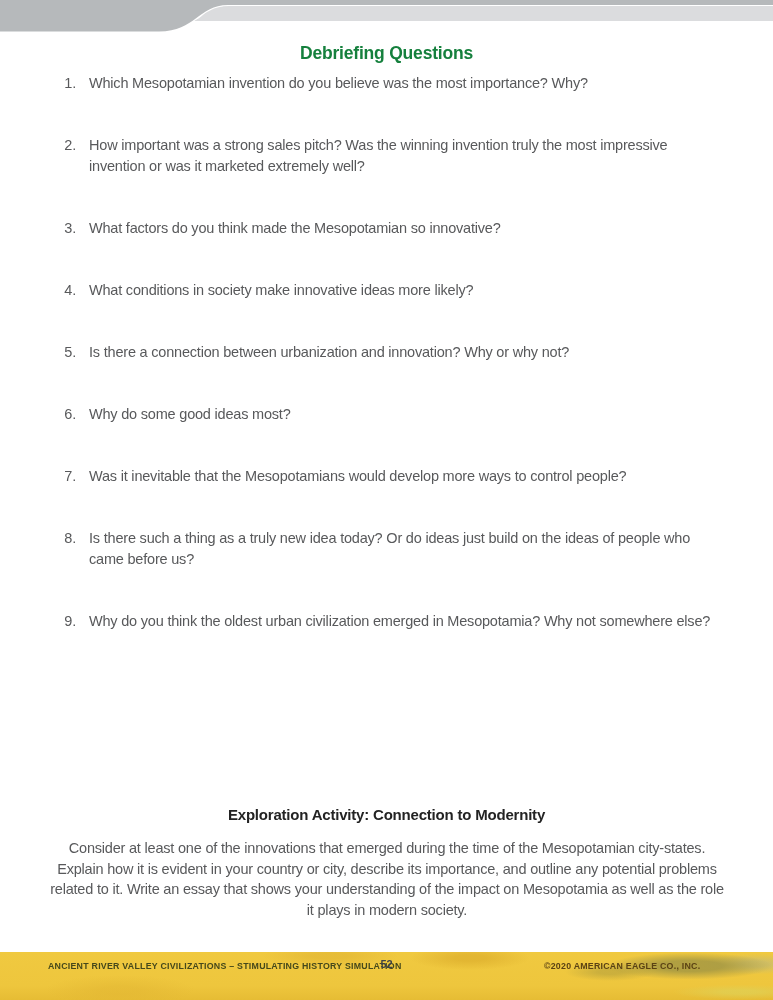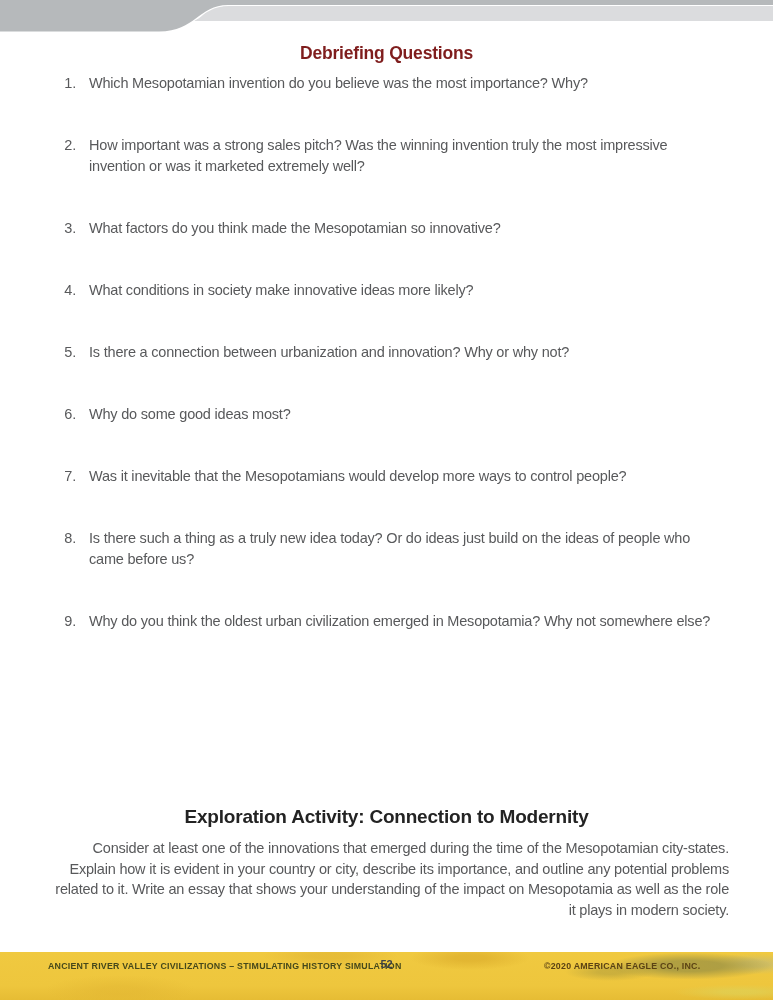--- a/index.html
+++ b/index.html
@@ -21,21 +21,21 @@
   }
 
   
   .section-title {
     position: absolute;
     top: 43px; left: 0; right: 0;
     text-align: center;
     font-size: 17.5px;
     font-weight: bold;
     letter-spacing: -0.2px;
-    color: #7f1d1d;
+    color: #15803d;
   }
 
   
   .q-list {
     position: absolute;
     top: 73px; left: 45px; right: 46px;
     margin: 0; padding: 0;
     list-style: none;
   }
   .q-item {
@@ -52,33 +52,33 @@
     text-align: right;
     padding-right: 13px;
   }
   .q-text { flex: 1 1 auto; }
 
   
   .activity-heading {
     position: absolute;
     top: 806px; left: 0; right: 0;
     text-align: center;
-    font-size: 19px;
+    font-size: 15px;
     font-weight: bold;
     letter-spacing: -0.2px;
     color: #232323;
   }
   .activity-body {
     position: absolute;
     top: 838px; left: 45px; right: 44px;
     font-size: 14.5px;
     line-height: 20.5px;
     letter-spacing: -0.2px;
     color: #58595b;
-    text-align: right;
+    text-align: center;
   }
 
   
   .footer {
     position: absolute;
     left: 0; right: 0; bottom: 0;
     height: 48px;
     background-color: #edc53d;
     background-image:
       radial-gradient(ellipse 110px 18px at 690px 14px, rgba(165,152,66,0.85) 30%, rgba(165,152,66,0) 75%),

